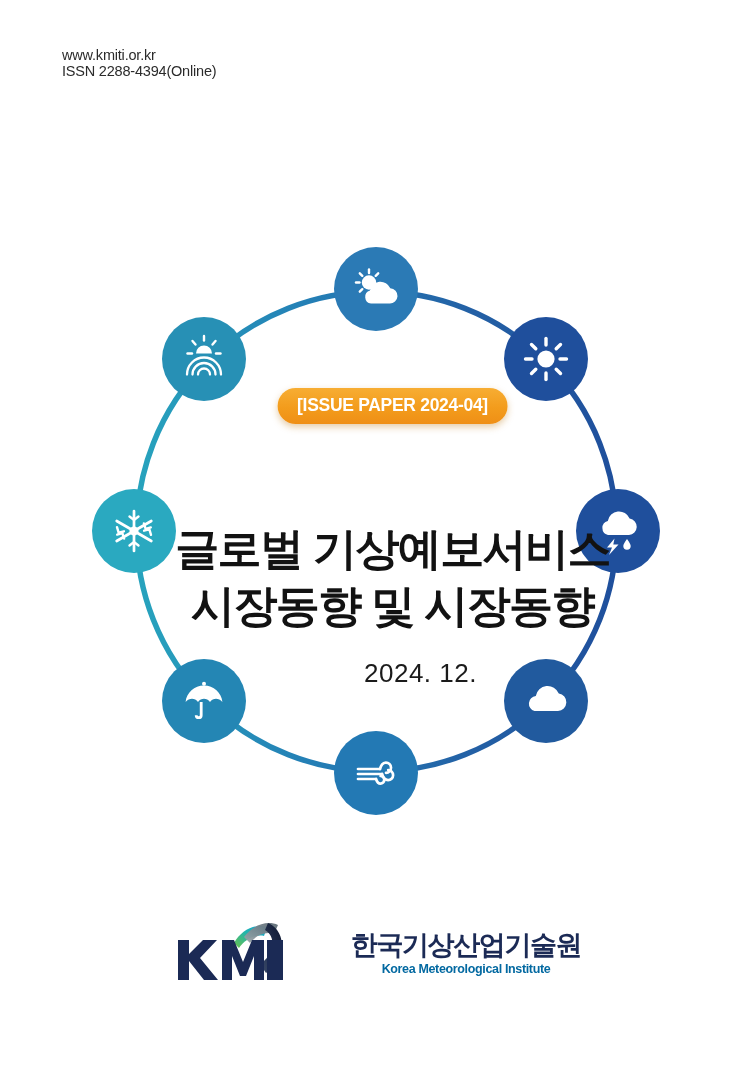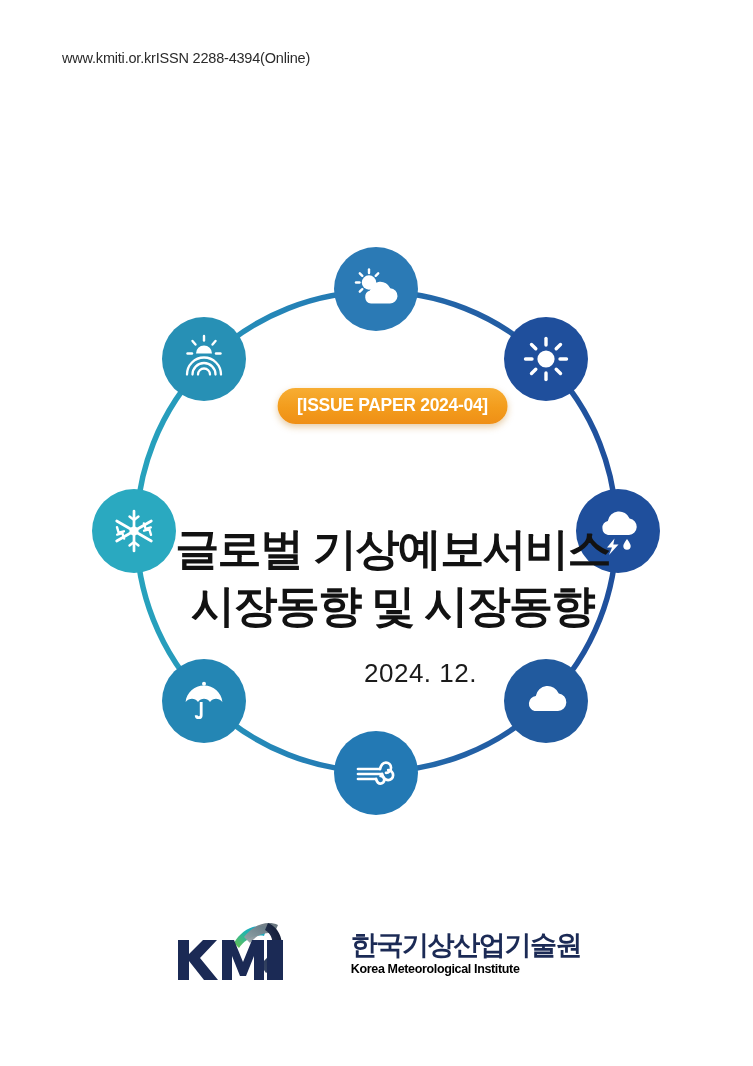--- a/index.html
+++ b/index.html
@@ -17,26 +17,27 @@
   }
 
   
   .header {
     position: absolute;
     top: 50px;
     left: 0;
     width: 613px;
     height: 26px;
     display: flex;
-    justify-content: flex-start;
+    justify-content: center;
     padding: 0 62px;
     box-sizing: border-box;
     font-size: 14.5px;
     letter-spacing: -0.2px;
     color: #2b2b2b;
+    flex-direction: column;
   }
   .header .url { font-weight: 400; }
   .header .issn { font-weight: 400; }
 
   
   .circle-stage {
     position: absolute;
     left: 93px;
     top: 248px;
     width: 567px;
@@ -129,23 +130,24 @@
   .logo-text { display: flex; flex-direction: column; line-height: 1; }
   .logo-kr {
     font-size: 27px;
     font-weight: bold;
     color: #1b2a55;
     letter-spacing: -1.4px;
   }
   .logo-en {
     font-size: 12.5px;
     font-weight: bold;
-    color: #000000;
+    color: #0369a1;
     letter-spacing: -0.35px;
     margin-top: 4px;
+    text-align: center;
   }
 </style>
 </head>
 <body>
 
 <div class="header">
   <span class="url">www.kmiti.or.kr</span>
   <span class="issn">ISSN 2288-4394(Online)</span>
 </div>
 

